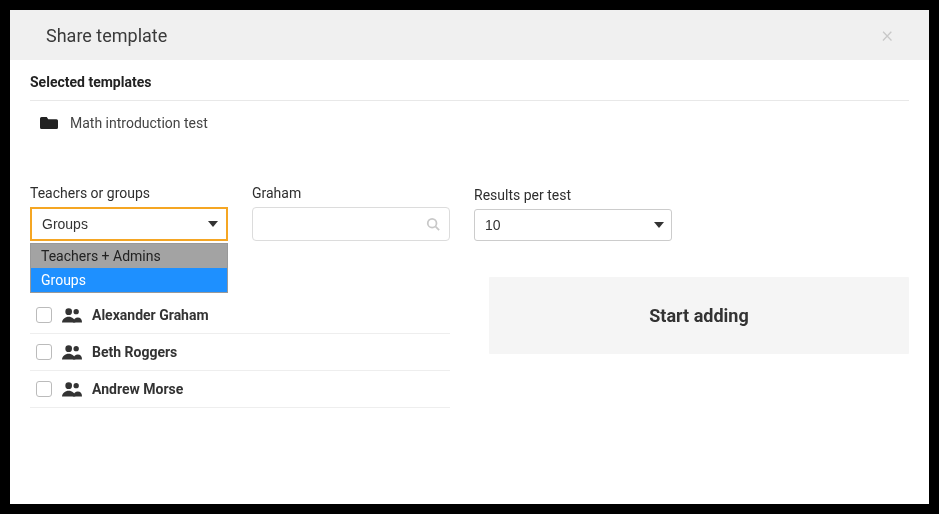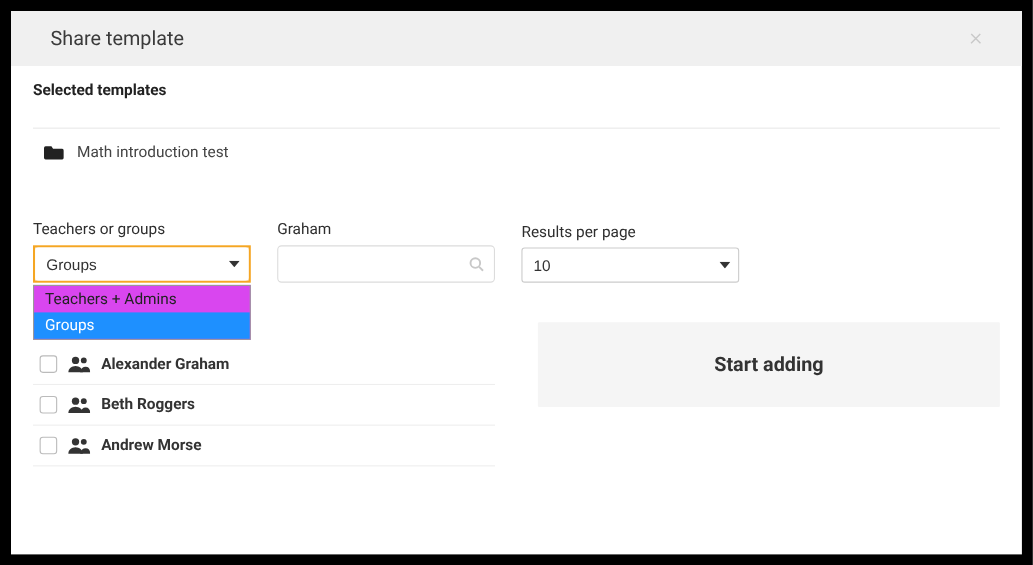--- a/index.html
+++ b/index.html
@@ -37,21 +37,21 @@
       line-height: 1;
     }
     .modal-body {
       padding: 14px 20px;
     }
     .section-heading {
       font-size: 14px;
       font-weight: 700;
       color: #222;
       border-bottom: 1px solid #e8e8e8;
-      padding-bottom: 26px;
+      padding-bottom: 10px;
       margin-bottom: 10px;
     }
     .template-row {
       display: flex;
       align-items: center;
       gap: 12px;
       padding: 4px 10px 6px;
     }
     .folder-icon {
       display: inline-block;
@@ -104,21 +104,21 @@
       transform: translateY(-50%);
       pointer-events: none;
     }
     .chevron svg { width: 10px; height: 6px; display: block; }
     .dropdown-list {
       position: absolute;
       left: -2px;
       top: 34px;
       width: calc(100% + 4px);
       border: 1px solid #999;
-      background: #d946ef;
+      background: #a3a3a3;
       z-index: 5;
     }
     .dropdown-option {
       padding: 4px 10px;
       font-size: 14px;
       color: #222;
       cursor: default;
     }
     .dropdown-option.selected {
       background: #1e90ff;
@@ -244,21 +244,21 @@
           <span class="search-icon">
             <svg viewBox="0 0 16 16">
                 <circle cx="7" cy="7" r="5" fill="none" stroke="#c8c8c8" stroke-width="2"></circle>
                 <line x1="11" y1="11" x2="15" y2="15" stroke="#c8c8c8" stroke-width="2"></line>
               </svg>
           </span>
         </div>
       </div>
 
       <div class="filter-col">
-        <div class="filter-label">Results per page</div>
+        <div class="filter-label">Results per test</div>
         <div class="rpp-wrap">
           <select class="native-select">
             <option>10</option>
           </select>
           <span class="chevron">
             <svg viewBox="0 0 10 6">
                 <path fill="#333" d="M0 0l5 6 5-6z"></path>
               </svg>
           </span>
         </div>

